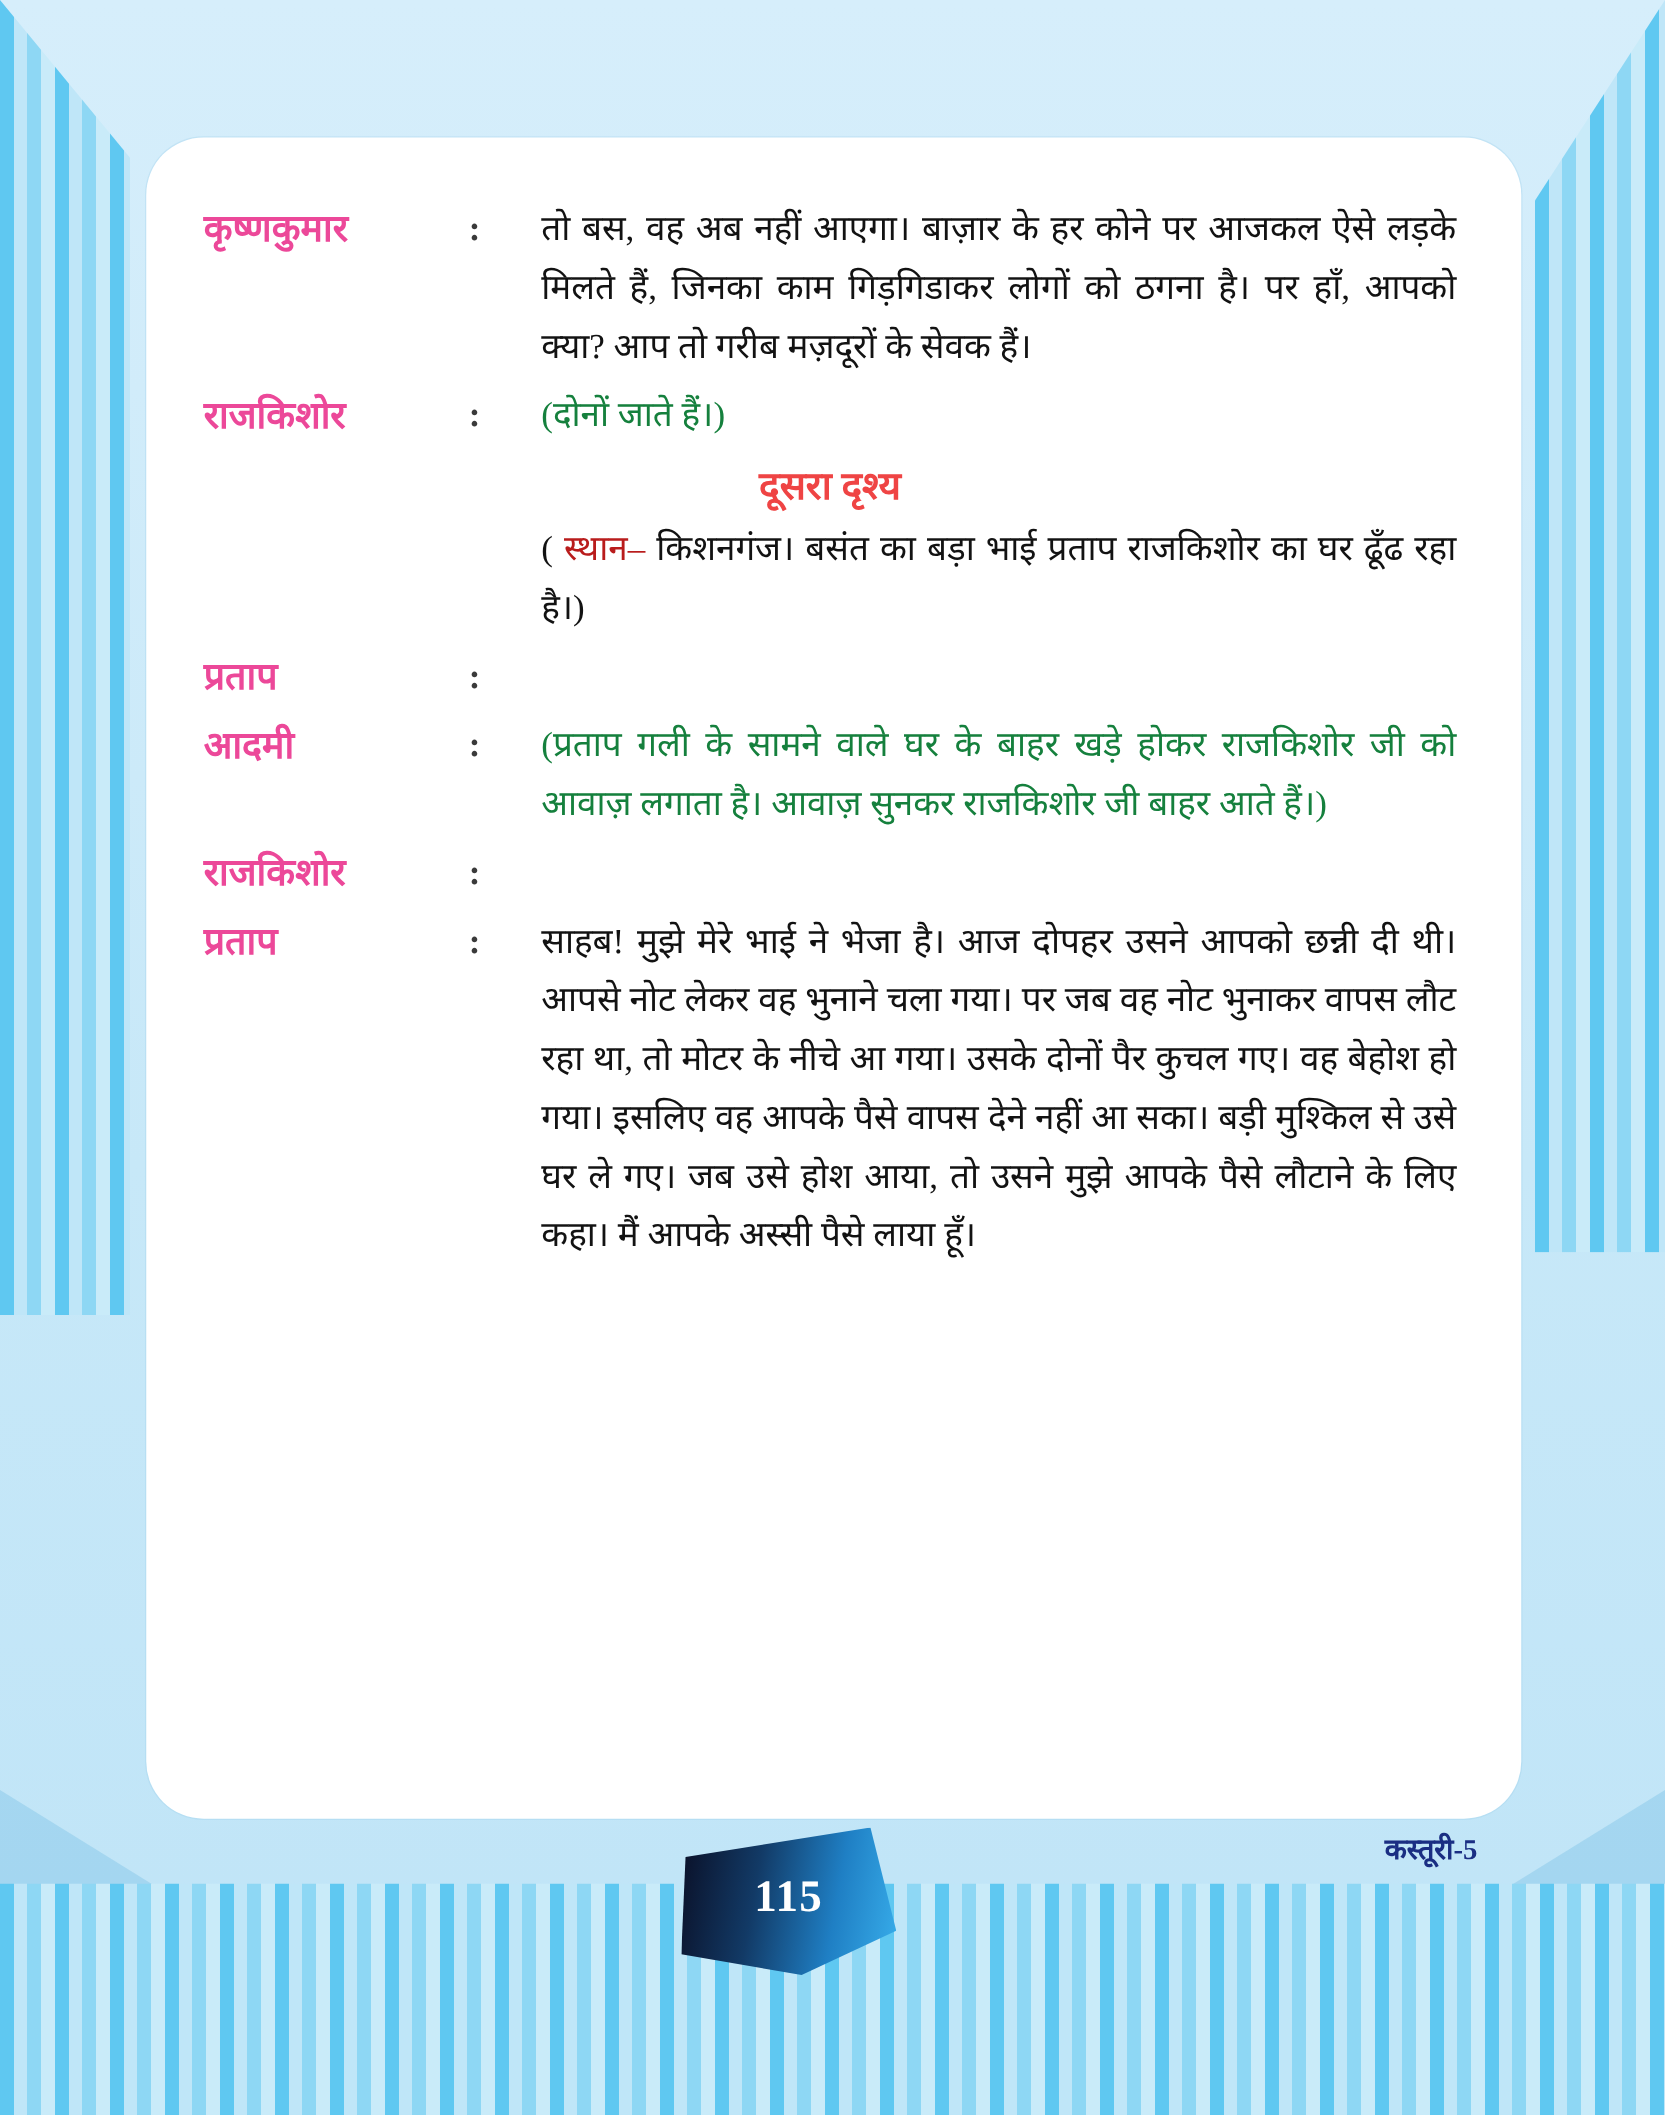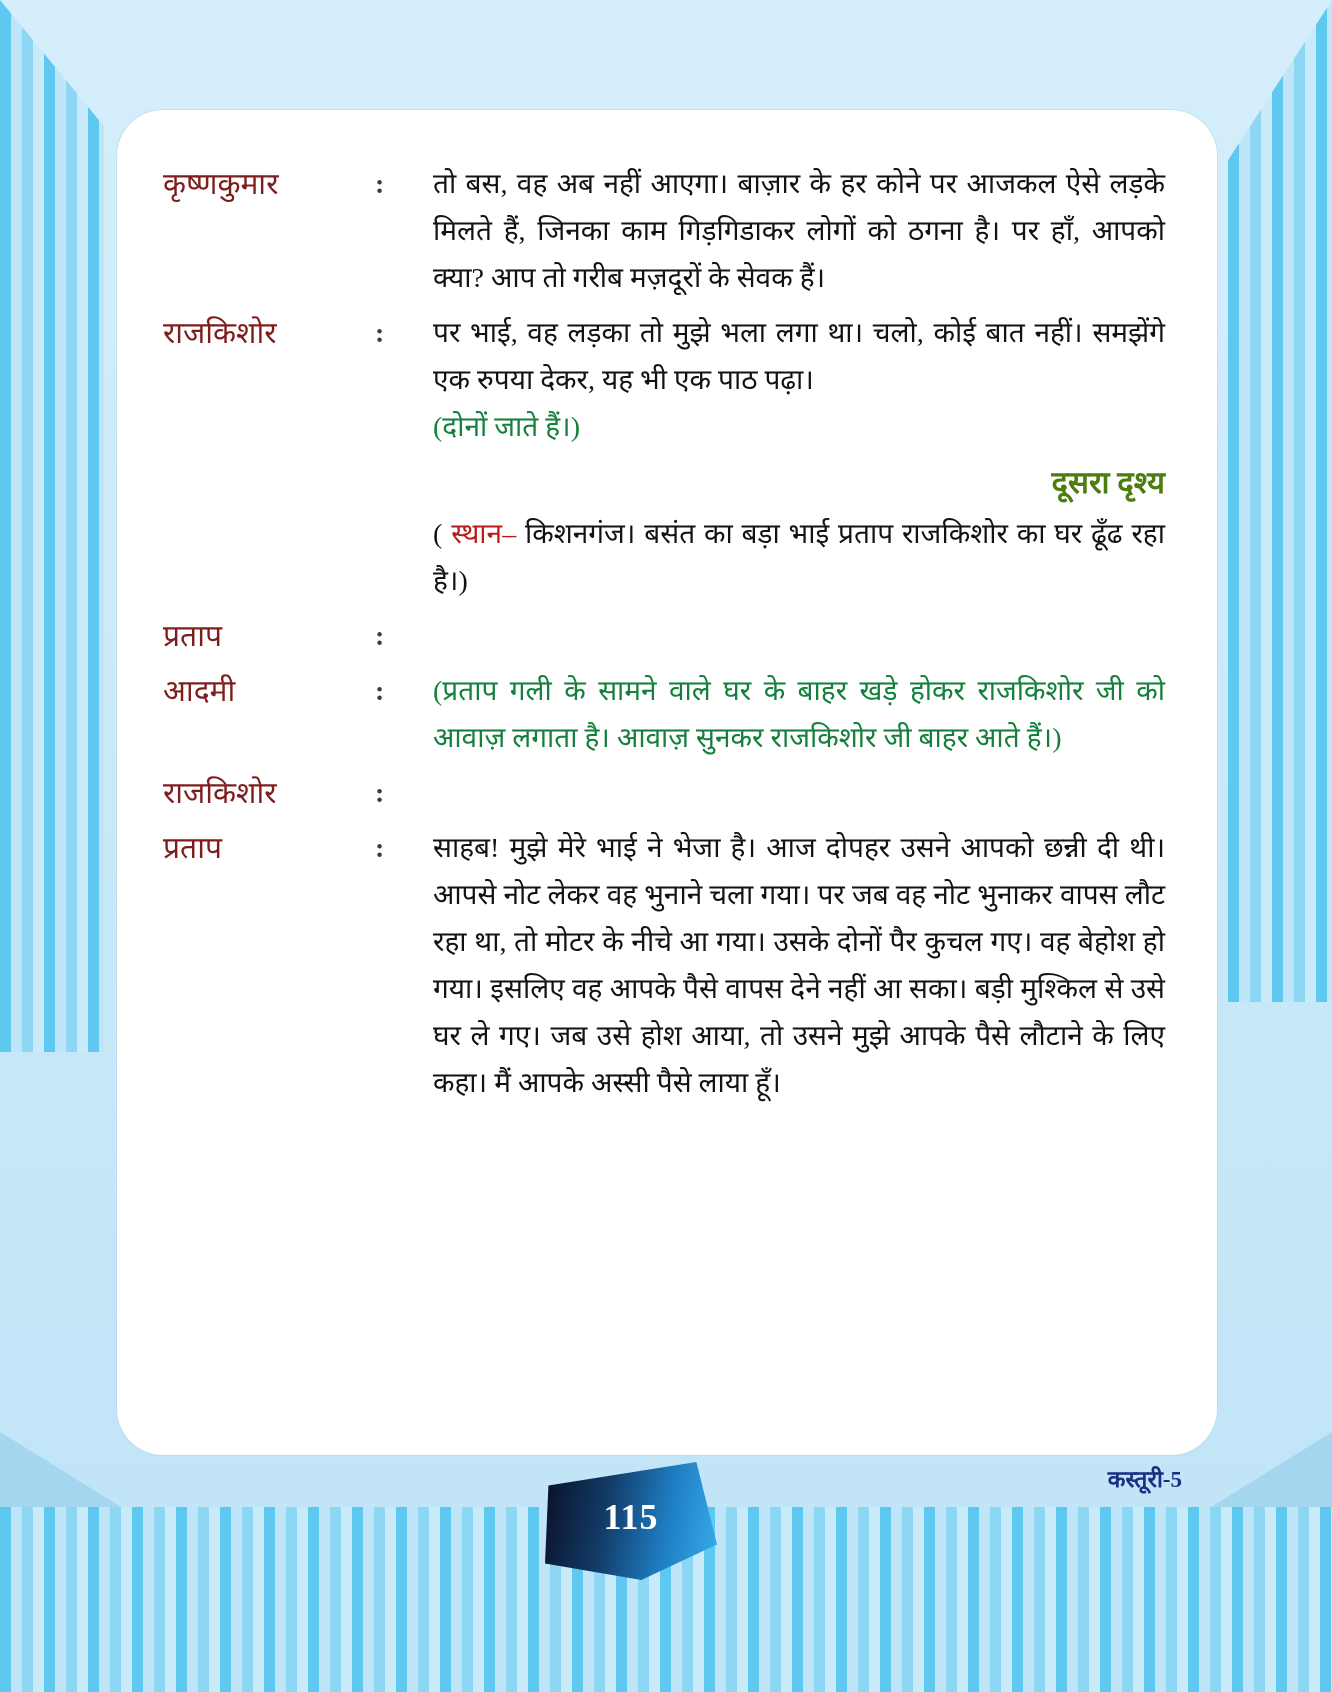--- a/index.html
+++ b/index.html
@@ -40,35 +40,35 @@
   .card {
     position:absolute; left:117px; top:110px; width:1100px; height:1345px;
     background:#ffffff; border-radius:46px;
     box-shadow: 0 0 0 1px rgba(160,210,235,0.35);
     padding:50px 52px 0 46px;
     z-index:2;
   }
   .row { display:flex; align-items:flex-start; margin-bottom:8px; }
   .speaker {
     width:212px; flex-shrink:0;
-    font-weight:normal; font-size:30px; line-height:47px;
-    color:#7f1d1d;
+    font-weight:bold; font-size:30px; line-height:47px;
+    color:#ec4899;
   }
   .colon {
     width:58px; flex-shrink:0; text-align:left;
     font-weight:bold; font-size:28px; line-height:47px; color:#3a3a3a;
   }
   .text {
     flex:1; font-size:28px; line-height:47px;
     text-align:justify; color:#121212;
   }
   .note { font-size:28px; line-height:47px; text-align:justify; color:#15803d; }
   .scene-heading {
-    text-align:right; font-weight:bold; font-size:31px; line-height:50px;
-    color:#4d7c0f; margin:4px 0 2px 0;
+    text-align:center; font-weight:bold; font-size:31px; line-height:50px;
+    color:#ef4444; margin:4px 0 2px 0;
   }
   .red { color:#b91c1c; }
   .footer-label {
     position:absolute; right:150px; top:1462px;
     font-weight:bold; font-size:23px; color:#1a2e83; z-index:3;
   }
   .page-badge {
     position:absolute; left:545px; top:1462px; width:172px; height:118px;
     background: linear-gradient(100deg,#0a0f26 0%, #123a66 35%, #1f7fc4 70%, #38aeeb 100%);
     clip-path: polygon(2% 20%, 88% 0, 100% 70%, 56% 100%, 0 86%);
@@ -95,21 +95,20 @@
   <div class="row">
     <div class="speaker">कृष्णकुमार</div>
     <div class="colon">:</div>
     <div class="text">तो बस, वह अब नहीं आएगा। बाज़ार के हर कोने पर आजकल ऐसे लड़के मिलते हैं, जिनका काम गिड़गिडाकर लोगों को ठगना है। पर हाँ, आपको क्या? आप तो गरीब मज़दूरों के सेवक हैं।</div>
   </div>
 
   <div class="row">
     <div class="speaker">राजकिशोर</div>
     <div class="colon">:</div>
     <div class="text">
-      <div>पर भाई, वह लड़का तो मुझे भला लगा था। चलो, कोई बात नहीं। समझेंगे एक रुपया देकर, यह भी एक पाठ पढ़ा।</div>
       <div class="note">(दोनों जाते हैं।)</div>
     </div>
   </div>
 
   <div class="scene-heading">दूसरा दृश्य</div>
 
   <div class="row">
     <div class="speaker"></div>
     <div class="colon"></div>
     <div class="text">

